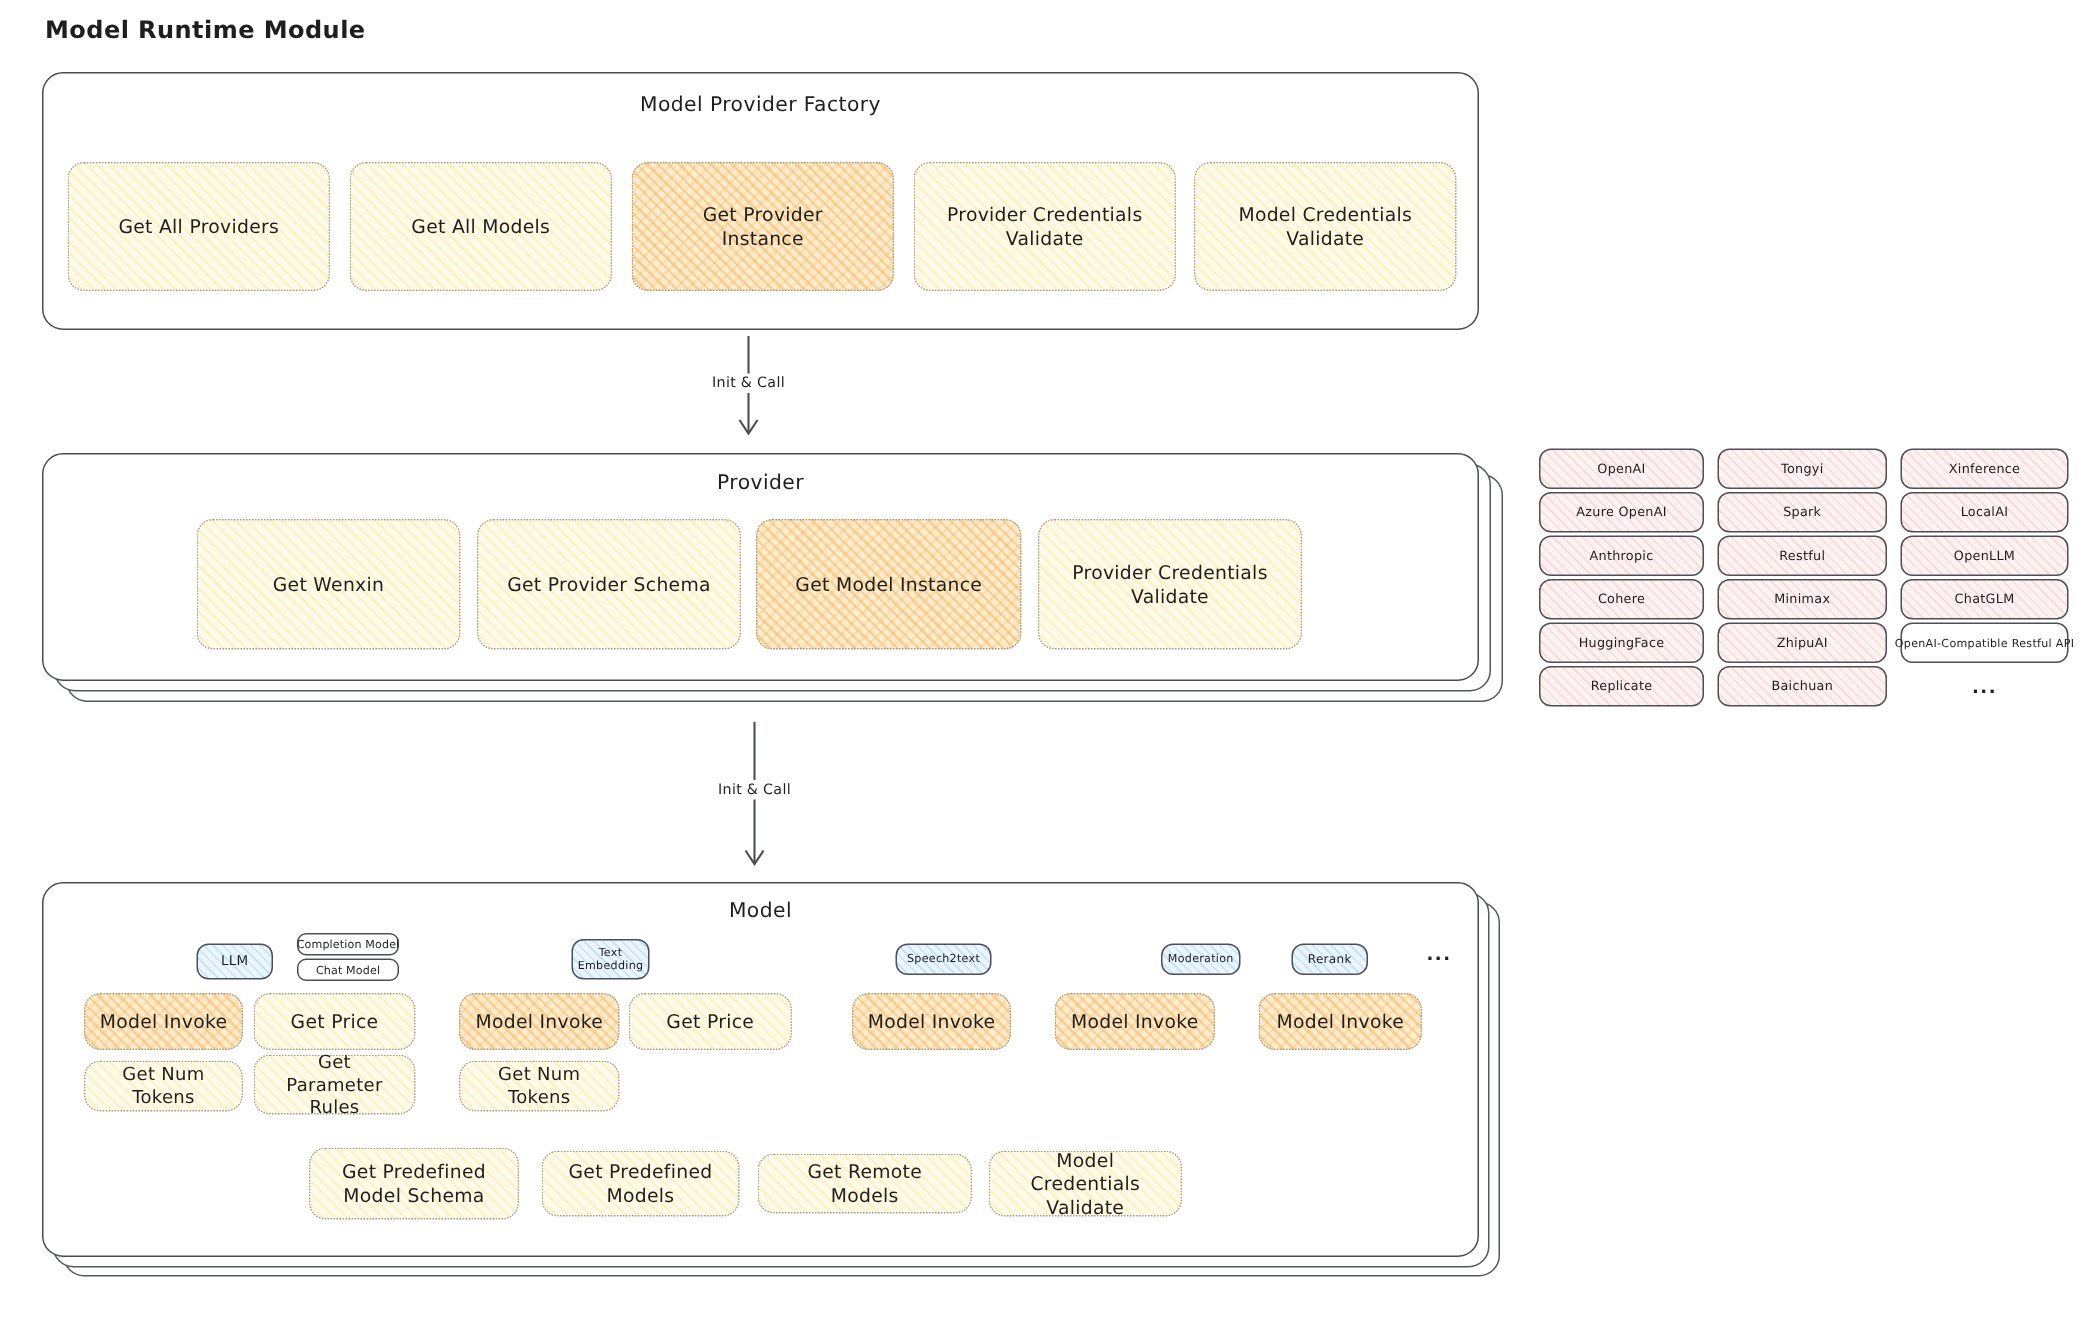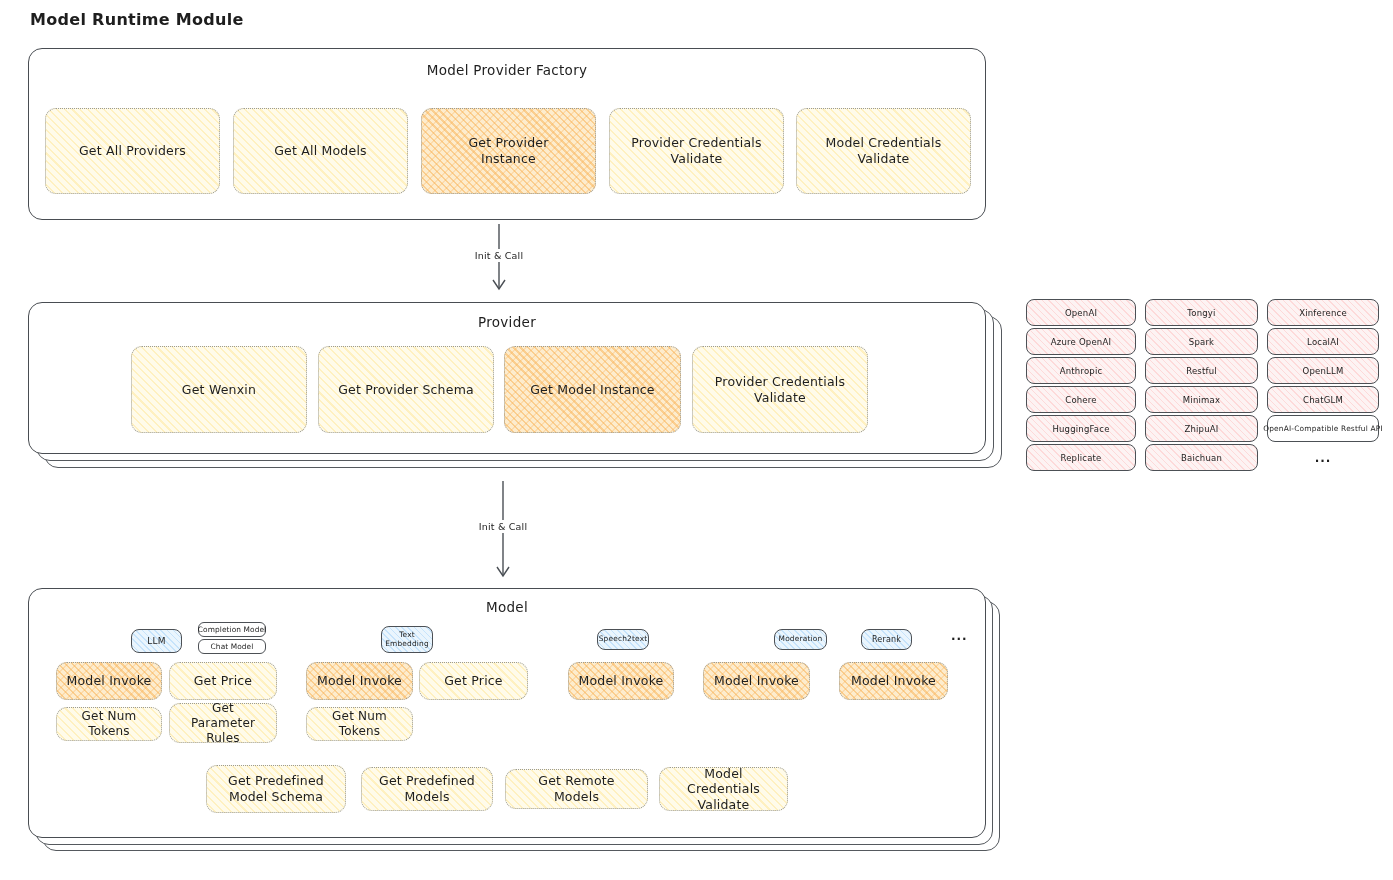--- a/index.html
+++ b/index.html
@@ -162,21 +162,21 @@
 
   <div class="stack-layer" style="left:42px; top:601px; width:958px; height:250px;"></div>
   <div class="stack-layer" style="left:35px; top:595px; width:958px; height:250px;"></div>
   <div class="big-box" style="left:28px; top:588px; width:958px; height:250px;">
     <div class="box-title" style="top:10px;">Model</div>
 
     <div class="badge-blue" style="left:102px; top:40px; width:51px; height:24px; font-size:9px;">LLM</div>
     <div class="badge-small" style="left:158px; top:33px; width:68px; height:15px;">Completion Model</div>
     <div class="badge-small" style="left:158px; top:50px; width:68px; height:15px;">Chat Model</div>
     <div class="badge-blue" style="left:352px; top:37px; width:52px; height:27px; font-size:7.4px; padding:1px 6px;">Text Embedding</div>
-    <div class="badge-blue" style="left:568px; top:40px; width:52px; height:21px; font-size:7.4px;">Speech2text</div>
+    <div class="badge-blue" style="left:568px; top:40px; width:64px; height:21px; font-size:7.4px;">Speech2text</div>
     <div class="badge-blue" style="left:701px; top:40px; width:53px; height:21px; font-size:7.4px;margin-left:44px;">Moderation</div>
     <div class="badge-blue" style="left:832px; top:40px; width:51px; height:21px; font-size:8px;">Rerank</div>
     <div class="dots" style="left:922px; top:40px;">...</div>
 
     <div class="fn-btn fill-orange" style="left:27px; top:73px; width:106px; height:38px;">Model Invoke</div>
     <div class="fn-btn fill-yellow" style="left:140px; top:73px; width:108px; height:38px;">Get Price</div>
     <div class="fn-btn fill-orange" style="left:277px; top:73px; width:107px; height:38px;">Model Invoke</div>
     <div class="fn-btn fill-yellow" style="left:390px; top:73px; width:109px; height:38px;">Get Price</div>
     <div class="fn-btn fill-orange" style="left:539px; top:73px; width:106px; height:38px;">Model Invoke</div>
     <div class="fn-btn fill-orange" style="left:674px; top:73px; width:107px; height:38px;">Model Invoke</div>

